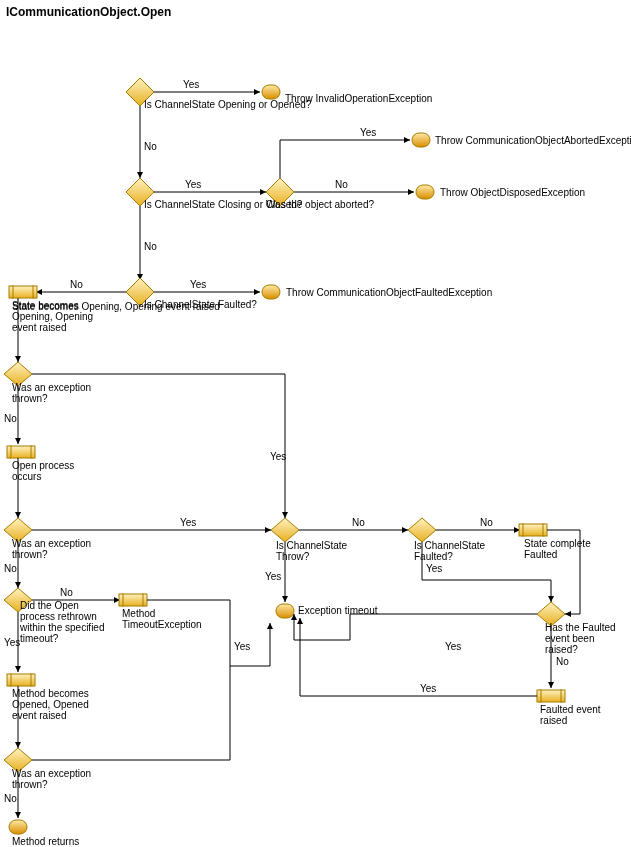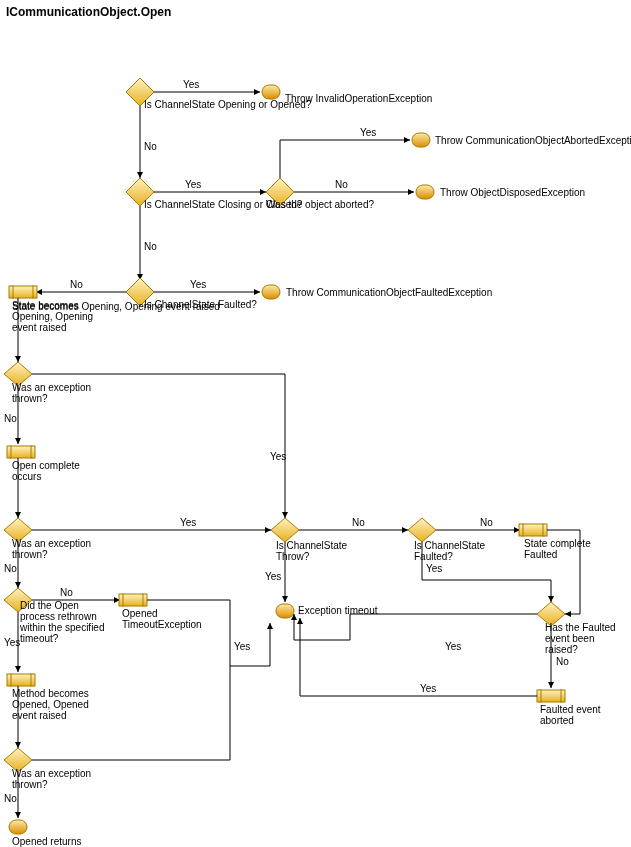--- a/index.html
+++ b/index.html
@@ -133,21 +133,21 @@
   <line x1="18" y1="386" x2="18" y2="444" stroke="#000" marker-end="url(#ah)"></line>
   <text x="4" y="422" class="lbl">No</text>
 </g>
 
 <g>
   <rect x="10" y="446" width="22" height="12" fill="url(#dg)" stroke="#a67c00"></rect>
   <rect x="7" y="446" width="4" height="12" fill="url(#dg)" stroke="#a67c00"></rect>
   <rect x="31" y="446" width="4" height="12" fill="url(#dg)" stroke="#a67c00"></rect>
 </g>
 <foreignObject x="12" y="460" width="90" height="30">
-  <div xmlns="http://www.w3.org/1999/xhtml" class="lbl">Open complete occurs</div>
+  <div xmlns="http://www.w3.org/1999/xhtml" class="lbl">Open process occurs</div>
 </foreignObject>
 
 <g>
   <line x1="18" y1="458" x2="18" y2="518" stroke="#000" marker-end="url(#ah)"></line>
 </g>
 
 <g>
   <path d="M4,530 L18,518 L32,530 L18,542 Z" fill="url(#dg)" stroke="#a67c00"></path>
 </g>
 <foreignObject x="12" y="538" width="95" height="30">
@@ -174,21 +174,21 @@
 <g>
   <line x1="32" y1="600" x2="120" y2="600" stroke="#000" marker-end="url(#ah)"></line>
   <text x="60" y="596" class="lbl">No</text>
 </g>
 <g>
   <rect x="122" y="594" width="22" height="12" fill="url(#dg)" stroke="#a67c00"></rect>
   <rect x="119" y="594" width="4" height="12" fill="url(#dg)" stroke="#a67c00"></rect>
   <rect x="143" y="594" width="4" height="12" fill="url(#dg)" stroke="#a67c00"></rect>
 </g>
 <foreignObject x="122" y="608" width="95" height="30">
-  <div xmlns="http://www.w3.org/1999/xhtml" class="lbl">Opened TimeoutException</div>
+  <div xmlns="http://www.w3.org/1999/xhtml" class="lbl">Method TimeoutException</div>
 </foreignObject>
 
 <g>
   <polyline points="147,600 230,600 230,666 270,666 270,623" fill="none" stroke="#000" marker-end="url(#ah)"></polyline>
   <text x="234" y="650" class="lbl">Yes</text>
 </g>
 
 <g>
   <line x1="18" y1="612" x2="18" y2="672" stroke="#000" marker-end="url(#ah)"></line>
   <text x="4" y="646" class="lbl">Yes</text>
@@ -219,21 +219,21 @@
 </g>
 
 <g>
   <line x1="18" y1="772" x2="18" y2="818" stroke="#000" marker-end="url(#ah)"></line>
   <text x="4" y="802" class="lbl">No</text>
 </g>
 <g>
   <rect x="9" y="820" width="18" height="14" rx="7" fill="url(#dg2)" stroke="#a67c00"></rect>
 </g>
 <foreignObject x="12" y="836" width="120" height="18">
-  <div xmlns="http://www.w3.org/1999/xhtml" class="lbl">Opened returns</div>
+  <div xmlns="http://www.w3.org/1999/xhtml" class="lbl">Method returns</div>
 </foreignObject>
 
 <g>
   <path d="M271,530 L285,518 L299,530 L285,542 Z" fill="url(#dg)" stroke="#a67c00"></path>
 </g>
 <foreignObject x="276" y="540" width="95" height="30">
   <div xmlns="http://www.w3.org/1999/xhtml" class="lbl">Is ChannelState Throw?</div>
 </foreignObject>
 
 <g>
@@ -299,21 +299,21 @@
   <polyline points="551,626 551,688" fill="none" stroke="#000" marker-end="url(#ah)"></polyline>
   <text x="556" y="665" class="lbl">No</text>
 </g>
 
 <g>
   <rect x="540" y="690" width="22" height="12" fill="url(#dg)" stroke="#a67c00"></rect>
   <rect x="537" y="690" width="4" height="12" fill="url(#dg)" stroke="#a67c00"></rect>
   <rect x="561" y="690" width="4" height="12" fill="url(#dg)" stroke="#a67c00"></rect>
 </g>
 <foreignObject x="540" y="704" width="90" height="30">
-  <div xmlns="http://www.w3.org/1999/xhtml" class="lbl">Faulted event aborted</div>
+  <div xmlns="http://www.w3.org/1999/xhtml" class="lbl">Faulted event raised</div>
 </foreignObject>
 
 <g>
   <polyline points="537,696 300,696 300,618" fill="none" stroke="#000" marker-end="url(#ah)"></polyline>
   <text x="420" y="692" class="lbl">Yes</text>
 </g>
 
 </svg>
 
 </body></html>

